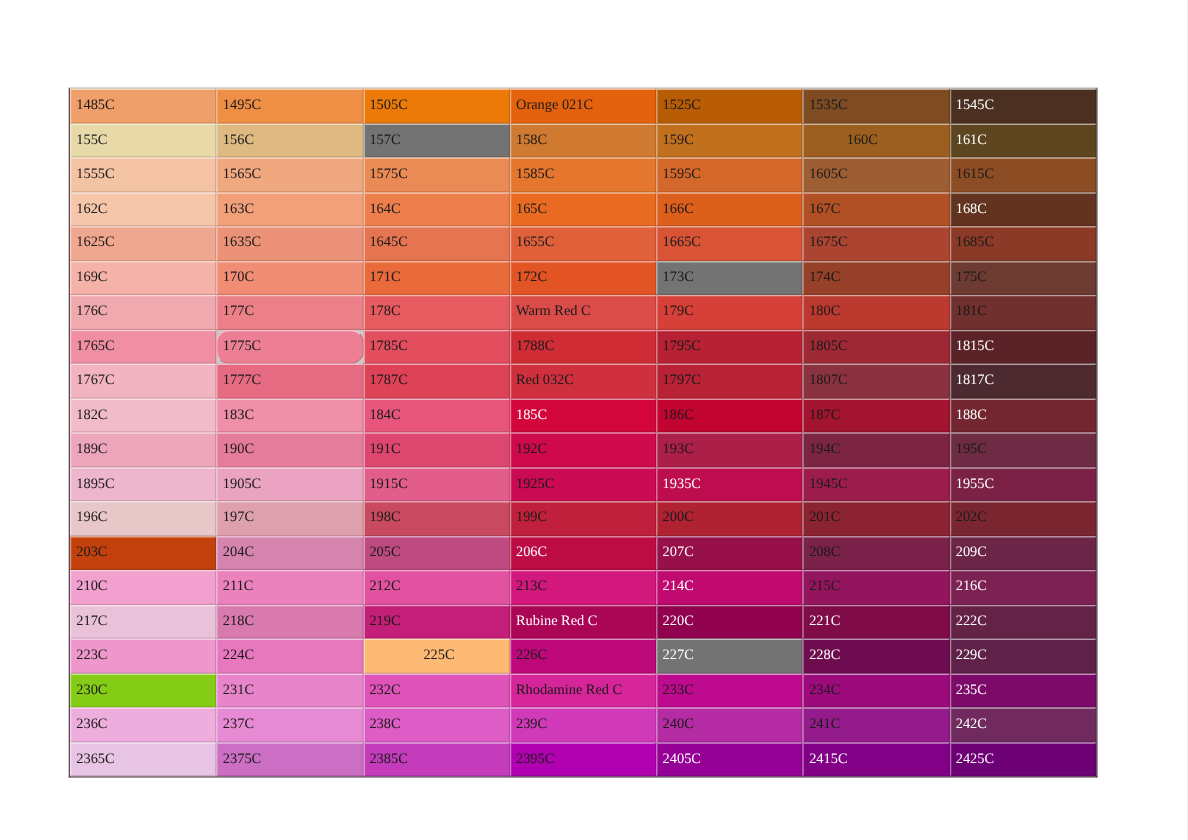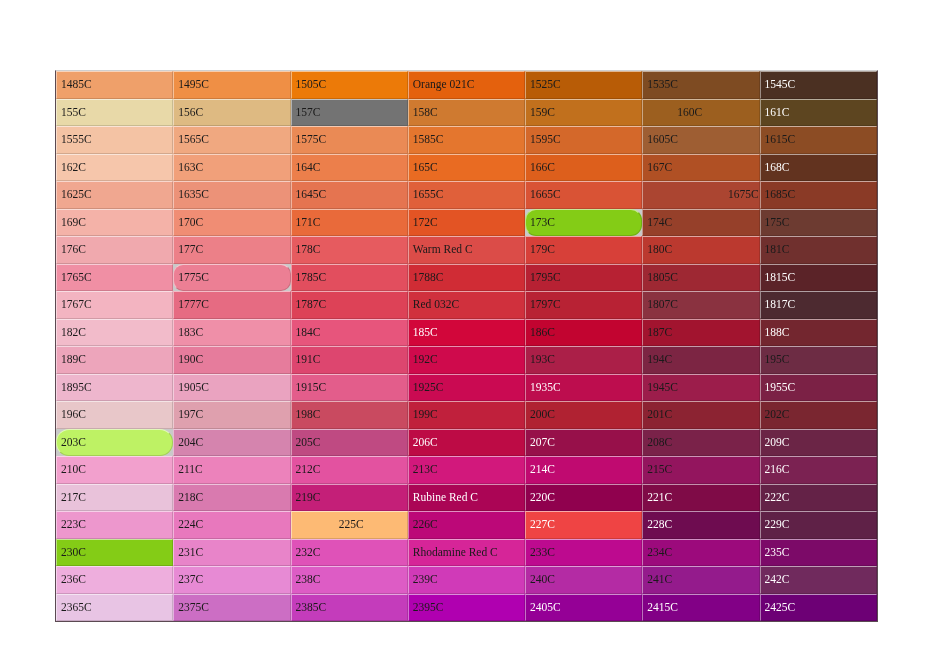--- a/index.html
+++ b/index.html
@@ -107,29 +107,29 @@
           <td class="swatch" style="background-color: rgb(221, 95, 28); color: rgb(26, 26, 26);"><span class="code">166C</span></td>
           <td class="swatch" style="background-color: rgb(176, 80, 36); color: rgb(26, 26, 26);"><span class="code">167C</span></td>
           <td class="swatch light-text" style="background-color: rgb(98, 51, 31); color: rgb(255, 255, 255);"><span class="code">168C</span></td>
         </tr>
         <tr>
           <td class="swatch" style="background-color: rgb(240, 167, 144); color: rgb(26, 26, 26);"><span class="code">1625C</span></td>
           <td class="swatch" style="background-color: rgb(236, 146, 120); color: rgb(26, 26, 26);"><span class="code">1635C</span></td>
           <td class="swatch" style="background-color: rgb(229, 116, 80); color: rgb(26, 26, 26);"><span class="code">1645C</span></td>
           <td class="swatch" style="background-color: rgb(224, 96, 58); color: rgb(26, 26, 26);"><span class="code">1655C</span></td>
           <td class="swatch" style="background-color: rgb(217, 83, 53); color: rgb(26, 26, 26);"><span class="code">1665C</span></td>
-          <td class="swatch" style="background-color: rgb(171, 69, 49); color: rgb(26, 26, 26); text-align: right;"><span class="code">1675C</span></td>
+          <td class="swatch" style="background-color: rgb(171, 69, 49); color: rgb(26, 26, 26);"><span class="code">1675C</span></td>
           <td class="swatch" style="background-color: rgb(138, 58, 38); color: rgb(26, 26, 26);"><span class="code">1685C</span></td>
         </tr>
         <tr>
           <td class="swatch" style="background-color: rgb(244, 178, 168); color: rgb(26, 26, 26);"><span class="code">169C</span></td>
           <td class="swatch" style="background-color: rgb(240, 141, 116); color: rgb(26, 26, 26);"><span class="code">170C</span></td>
           <td class="swatch" style="background-color: rgb(233, 106, 58); color: rgb(26, 26, 26);"><span class="code">171C</span></td>
           <td class="swatch" style="background-color: rgb(227, 84, 36); color: rgb(26, 26, 26);"><span class="code">172C</span></td>
-          <td class="swatch" style="background-color: #84cc16; color: rgb(26, 26, 26); border-radius: 11px;"><span class="code">173C</span></td>
+          <td class="swatch" style="background-color: #737373; color: rgb(26, 26, 26);"><span class="code">173C</span></td>
           <td class="swatch" style="background-color: rgb(150, 64, 42); color: rgb(26, 26, 26);"><span class="code">174C</span></td>
           <td class="swatch" style="background-color: rgb(109, 59, 49); color: rgb(26, 26, 26);"><span class="code">175C</span></td>
         </tr>
         <tr>
           <td class="swatch" style="background-color: rgb(240, 169, 174); color: rgb(26, 26, 26);"><span class="code">176C</span></td>
           <td class="swatch" style="background-color: rgb(236, 128, 136); color: rgb(26, 26, 26);"><span class="code">177C</span></td>
           <td class="swatch" style="background-color: rgb(230, 91, 95); color: rgb(26, 26, 26);"><span class="code">178C</span></td>
           <td class="swatch" style="background-color: rgb(219, 76, 72); color: rgb(26, 26, 26);"><span class="code">Warm Red C</span></td>
           <td class="swatch" style="background-color: rgb(215, 64, 57); color: rgb(26, 26, 26);"><span class="code">179C</span></td>
           <td class="swatch" style="background-color: rgb(187, 57, 47); color: rgb(26, 26, 26);"><span class="code">180C</span></td>
@@ -183,21 +183,21 @@
         <tr>
           <td class="swatch" style="background-color: rgb(232, 199, 201); color: rgb(26, 26, 26);"><span class="code">196C</span></td>
           <td class="swatch" style="background-color: rgb(223, 160, 174); color: rgb(26, 26, 26);"><span class="code">197C</span></td>
           <td class="swatch" style="background-color: rgb(201, 74, 96); color: rgb(26, 26, 26);"><span class="code">198C</span></td>
           <td class="swatch" style="background-color: rgb(192, 32, 60); color: rgb(26, 26, 26);"><span class="code">199C</span></td>
           <td class="swatch" style="background-color: rgb(176, 34, 50); color: rgb(26, 26, 26);"><span class="code">200C</span></td>
           <td class="swatch" style="background-color: rgb(140, 35, 50); color: rgb(26, 26, 26);"><span class="code">201C</span></td>
           <td class="swatch" style="background-color: rgb(122, 38, 48); color: rgb(26, 26, 26);"><span class="code">202C</span></td>
         </tr>
         <tr>
-          <td class="swatch" style="background-color: #bef264; color: rgb(26, 26, 26); border-radius: 13px;"><span class="code">203C</span></td>
+          <td class="swatch" style="background-color: #c2410c; color: rgb(26, 26, 26);"><span class="code">203C</span></td>
           <td class="swatch" style="background-color: rgb(213, 132, 174); color: rgb(26, 26, 26);"><span class="code">204C</span></td>
           <td class="swatch" style="background-color: rgb(191, 74, 130); color: rgb(26, 26, 26);"><span class="code">205C</span></td>
           <td class="swatch light-text" style="background-color: rgb(189, 11, 69); color: rgb(255, 255, 255);"><span class="code">206C</span></td>
           <td class="swatch light-text" style="background-color: rgb(151, 16, 74); color: rgb(255, 255, 255);"><span class="code">207C</span></td>
           <td class="swatch" style="background-color: rgb(122, 34, 73); color: rgb(26, 26, 26);"><span class="code">208C</span></td>
           <td class="swatch light-text" style="background-color: rgb(107, 37, 70); color: rgb(255, 255, 255);"><span class="code">209C</span></td>
         </tr>
         <tr>
           <td class="swatch" style="background-color: rgb(242, 160, 205); color: rgb(26, 26, 26);"><span class="code">210C</span></td>
           <td class="swatch" style="background-color: rgb(236, 130, 187); color: rgb(26, 26, 26);"><span class="code">211C</span></td>
@@ -214,21 +214,21 @@
           <td class="swatch light-text" style="background-color: rgb(171, 5, 85); color: rgb(255, 255, 255);"><span class="code">Rubine Red C</span></td>
           <td class="swatch light-text" style="background-color: rgb(144, 1, 78); color: rgb(255, 255, 255);"><span class="code">220C</span></td>
           <td class="swatch light-text" style="background-color: rgb(127, 11, 71); color: rgb(255, 255, 255);"><span class="code">221C</span></td>
           <td class="swatch light-text" style="background-color: rgb(100, 34, 71); color: rgb(255, 255, 255);"><span class="code">222C</span></td>
         </tr>
         <tr>
           <td class="swatch" style="background-color: rgb(237, 151, 205); color: rgb(26, 26, 26);"><span class="code">223C</span></td>
           <td class="swatch" style="background-color: rgb(232, 120, 189); color: rgb(26, 26, 26);"><span class="code">224C</span></td>
           <td class="swatch" style="background-color: #fdba74; color: rgb(26, 26, 26); text-align: center;"><span class="code">225C</span></td>
           <td class="swatch" style="background-color: rgb(188, 8, 120); color: rgb(26, 26, 26);"><span class="code">226C</span></td>
-          <td class="swatch light-text" style="background-color: #ef4444; color: rgb(255, 255, 255);"><span class="code">227C</span></td>
+          <td class="swatch light-text" style="background-color: #737373; color: rgb(255, 255, 255);"><span class="code">227C</span></td>
           <td class="swatch light-text" style="background-color: rgb(110, 12, 80); color: rgb(255, 255, 255);"><span class="code">228C</span></td>
           <td class="swatch light-text" style="background-color: rgb(95, 33, 71); color: rgb(255, 255, 255);"><span class="code">229C</span></td>
         </tr>
         <tr>
           <td class="swatch" style="background-color: #84cc16; color: rgb(26, 26, 26);"><span class="code">230C</span></td>
           <td class="swatch" style="background-color: rgb(232, 132, 201); color: rgb(26, 26, 26);"><span class="code">231C</span></td>
           <td class="swatch" style="background-color: rgb(223, 82, 184); color: rgb(26, 26, 26);"><span class="code">232C</span></td>
           <td class="swatch" style="background-color: rgb(214, 37, 152); color: rgb(26, 26, 26);"><span class="code">Rhodamine Red C</span></td>
           <td class="swatch" style="background-color: rgb(189, 10, 143); color: rgb(26, 26, 26);"><span class="code">233C</span></td>
           <td class="swatch" style="background-color: rgb(156, 10, 124); color: rgb(26, 26, 26);"><span class="code">234C</span></td>

